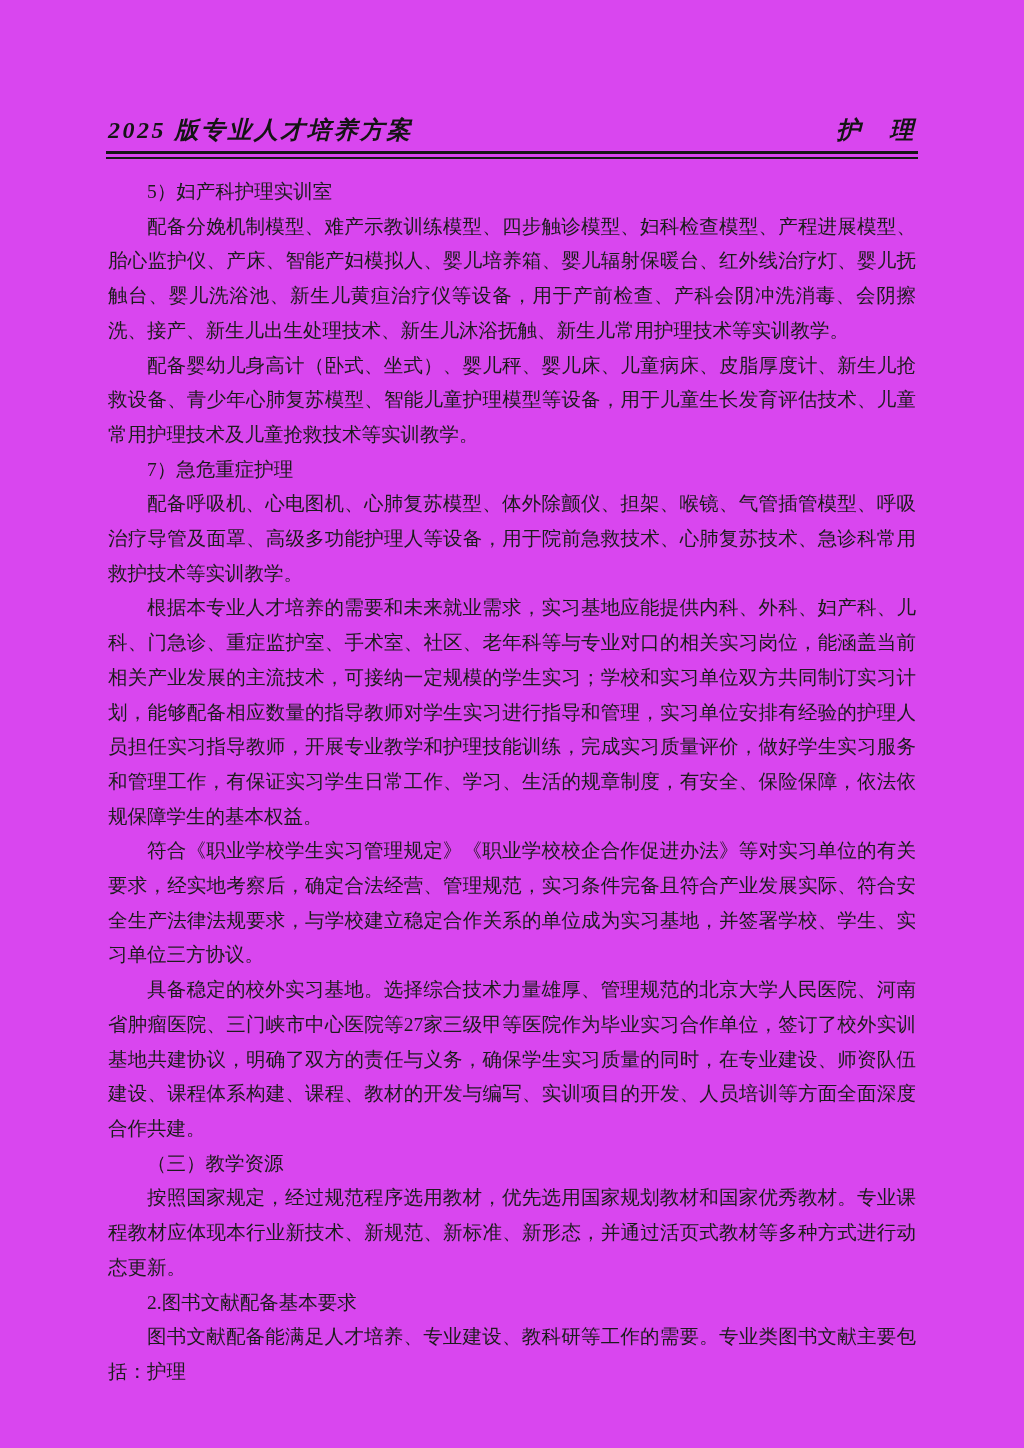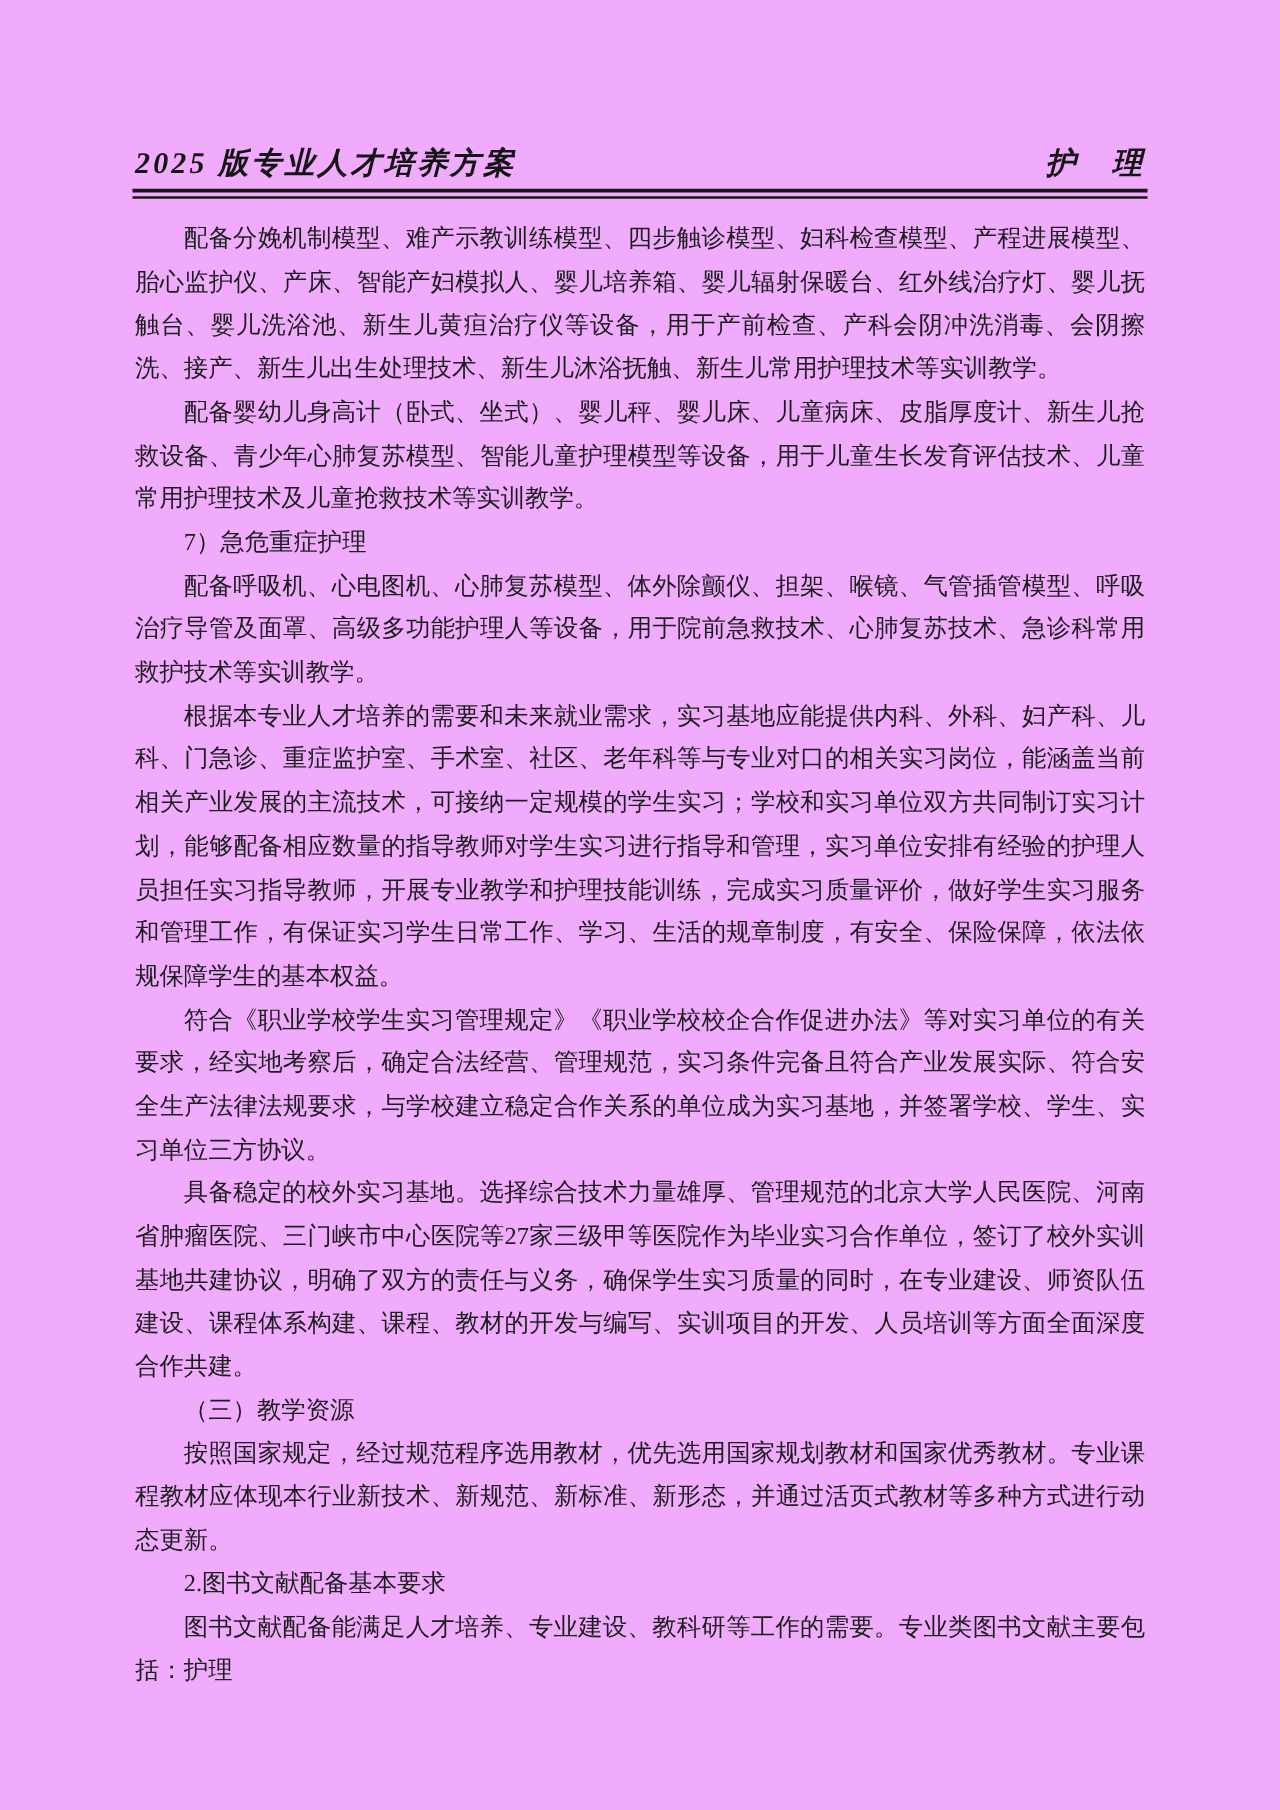--- a/index.html
+++ b/index.html
@@ -5,21 +5,21 @@
   html, body { margin: 0; padding: 0; }
   body {
     width: 1024px;
     height: 1448px;
     background: #ffffff;
     position: relative;
     font-family: "Liberation Serif", "DejaVu Serif", serif;
     color: #1b1b1b;
     overflow: hidden;
   }
-  .page { position: absolute; inset: 0; background: #f0abfc; }
+  .page { position: absolute; inset: 0; background: #d946ef; }
 
   
   .header { position: absolute; top: 114px; left: 106px; width: 812px; }
   .header-row {
     display: flex;
     justify-content: space-between;
     align-items: flex-end;
     font-size: 24px;
     font-weight: bold;
     font-style: italic;
@@ -62,20 +62,21 @@
   <div class="header">
     <div class="header-row">
       <span>2025 版专业人才培养方案</span>
       <span>护　理</span>
     </div>
     <div class="rule-thick"></div>
     <div class="rule-thin"></div>
   </div>
 
   <div class="content">
+    <p class="para">5）妇产科护理实训室</p>
     <p class="para">配备分娩机制模型、难产示教训练模型、四步触诊模型、妇科检查模型、产程进展模型、胎心监护仪、产床、智能产妇模拟人、婴儿培养箱、婴儿辐射保暖台、红外线治疗灯、婴儿抚触台、婴儿洗浴池、新生儿黄疸治疗仪等设备，用于产前检查、产科会阴冲洗消毒、会阴擦洗、接产、新生儿出生处理技术、新生儿沐浴抚触、新生儿常用护理技术等实训教学。</p>
     <p class="para">配备婴幼儿身高计（卧式、坐式）、婴儿秤、婴儿床、儿童病床、皮脂厚度计、新生儿抢救设备、青少年心肺复苏模型、智能儿童护理模型等设备，用于儿童生长发育评估技术、儿童常用护理技术及儿童抢救技术等实训教学。</p>
     <p class="para">7）急危重症护理</p>
     <p class="para">配备呼吸机、心电图机、心肺复苏模型、体外除颤仪、担架、喉镜、气管插管模型、呼吸治疗导管及面罩、高级多功能护理人等设备，用于院前急救技术、心肺复苏技术、急诊科常用救护技术等实训教学。</p>
     <p class="para">根据本专业人才培养的需要和未来就业需求，实习基地应能提供内科、外科、妇产科、儿科、门急诊、重症监护室、手术室、社区、老年科等与专业对口的相关实习岗位，能涵盖当前相关产业发展的主流技术，可接纳一定规模的学生实习；学校和实习单位双方共同制订实习计划，能够配备相应数量的指导教师对学生实习进行指导和管理，实习单位安排有经验的护理人员担任实习指导教师，开展专业教学和护理技能训练，完成实习质量评价，做好学生实习服务和管理工作，有保证实习学生日常工作、学习、生活的规章制度，有安全、保险保障，依法依规保障学生的基本权益。</p>
     <p class="para">符合《职业学校学生实习管理规定》《职业学校校企合作促进办法》等对实习单位的有关要求，经实地考察后，确定合法经营、管理规范，实习条件完备且符合产业发展实际、符合安全生产法律法规要求，与学校建立稳定合作关系的单位成为实习基地，并签署学校、学生、实习单位三方协议。</p>
     <p class="para">具备稳定的校外实习基地。选择综合技术力量雄厚、管理规范的北京大学人民医院、河南省肿瘤医院、三门峡市中心医院等27家三级甲等医院作为毕业实习合作单位，签订了校外实训基地共建协议，明确了双方的责任与义务，确保学生实习质量的同时，在专业建设、师资队伍建设、课程体系构建、课程、教材的开发与编写、实训项目的开发、人员培训等方面全面深度合作共建。</p>
     <p class="para">（三）教学资源</p>
     <p class="para">按照国家规定，经过规范程序选用教材，优先选用国家规划教材和国家优秀教材。专业课程教材应体现本行业新技术、新规范、新标准、新形态，并通过活页式教材等多种方式进行动态更新。</p>
     <p class="para">2.图书文献配备基本要求</p>

